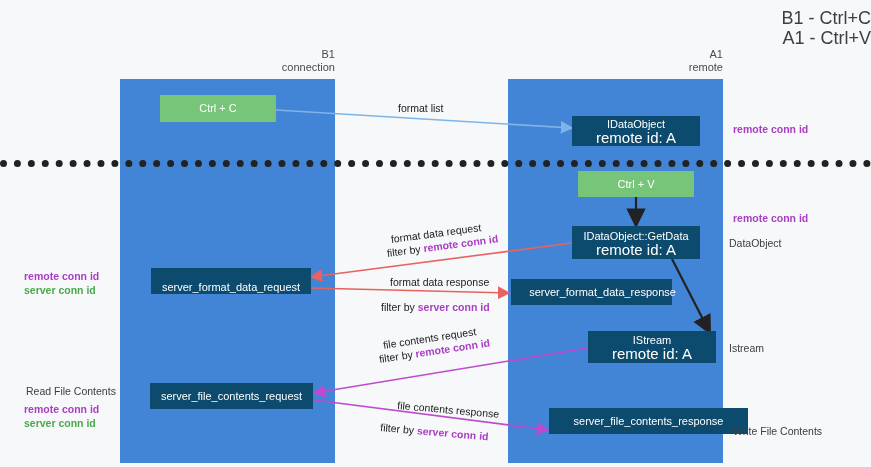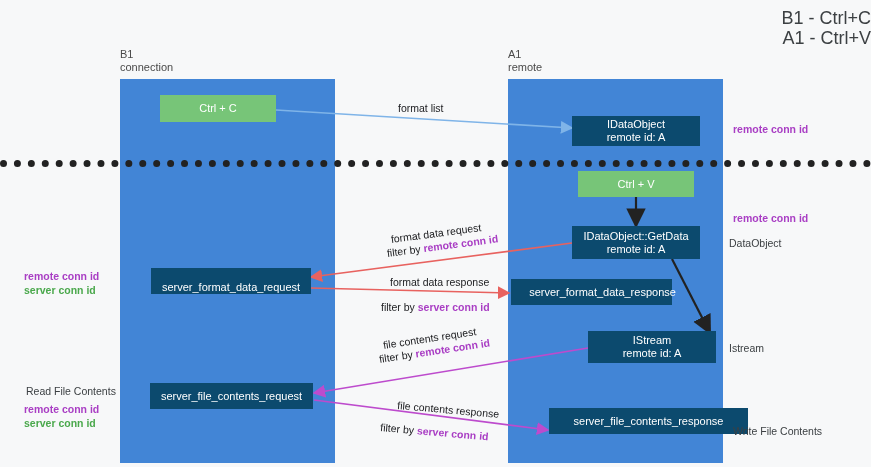--- a/index.html
+++ b/index.html
@@ -7,42 +7,42 @@
     width:871px;height:467px;
     background:#f7f8f9;
     font-family:"Liberation Sans", sans-serif;
     overflow:hidden;
     position:relative;
   }
   #stage{position:absolute;left:0;top:0;width:871px;height:467px;}
 
   .lane{position:absolute;background:#4285d6;}
   .lane-head{
-    position:absolute;text-align:left;
+    position:absolute;text-align:right;
     font-size:11px;color:#4a4a4a;line-height:13px;
     white-space:pre-line;
   }
 
   .title{
     position:absolute;left:0;top:8px;width:871px;
     text-align:right;font-size:18px;color:#3c4043;
     line-height:20px;white-space:pre-line;
   }
 
   .node{
     position:absolute;
     display:flex;flex-direction:column;
     align-items:center;justify-content:center;
     color:#ffffff;text-align:center;
     font-size:11px;line-height:13px;
     box-sizing:border-box;
   }
   .node.green{background:#77c578;}
   .node.orange{background:#0c4a6e;}
-  .node .l2{font-size:11px;}
+  .node .l2{font-size:15px;}
 
   .side{
     position:absolute;font-size:10.5px;line-height:14px;
     color:#3c4043;white-space:pre-line;
   }
   .purple{color:#a93ec4;font-weight:bold;}
   .green-t{color:#4aa84c;font-weight:bold;}
 
   .edgelabel{
     position:absolute;font-size:10.5px;line-height:14px;

